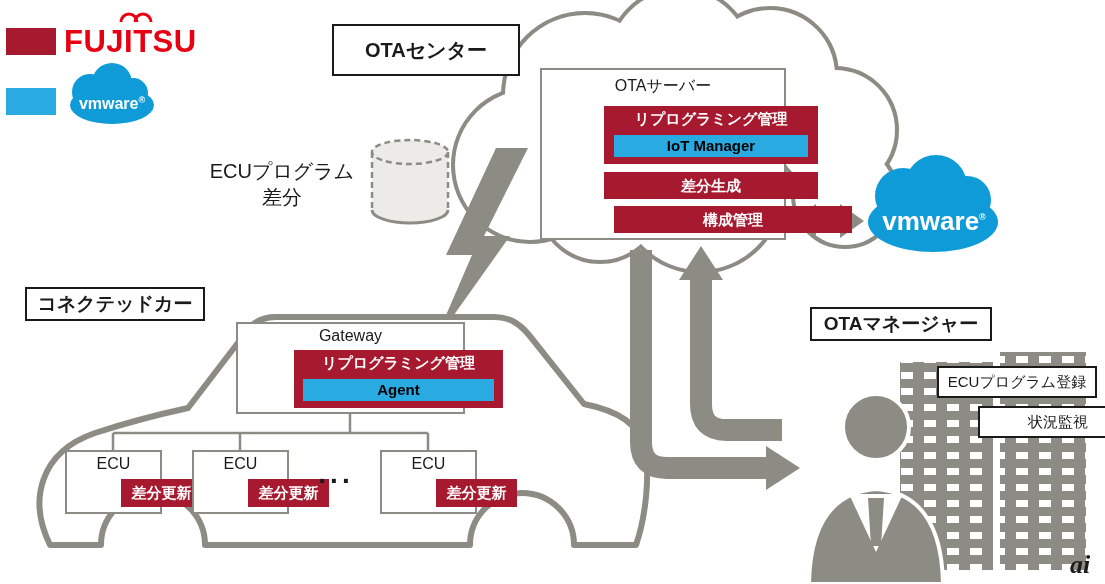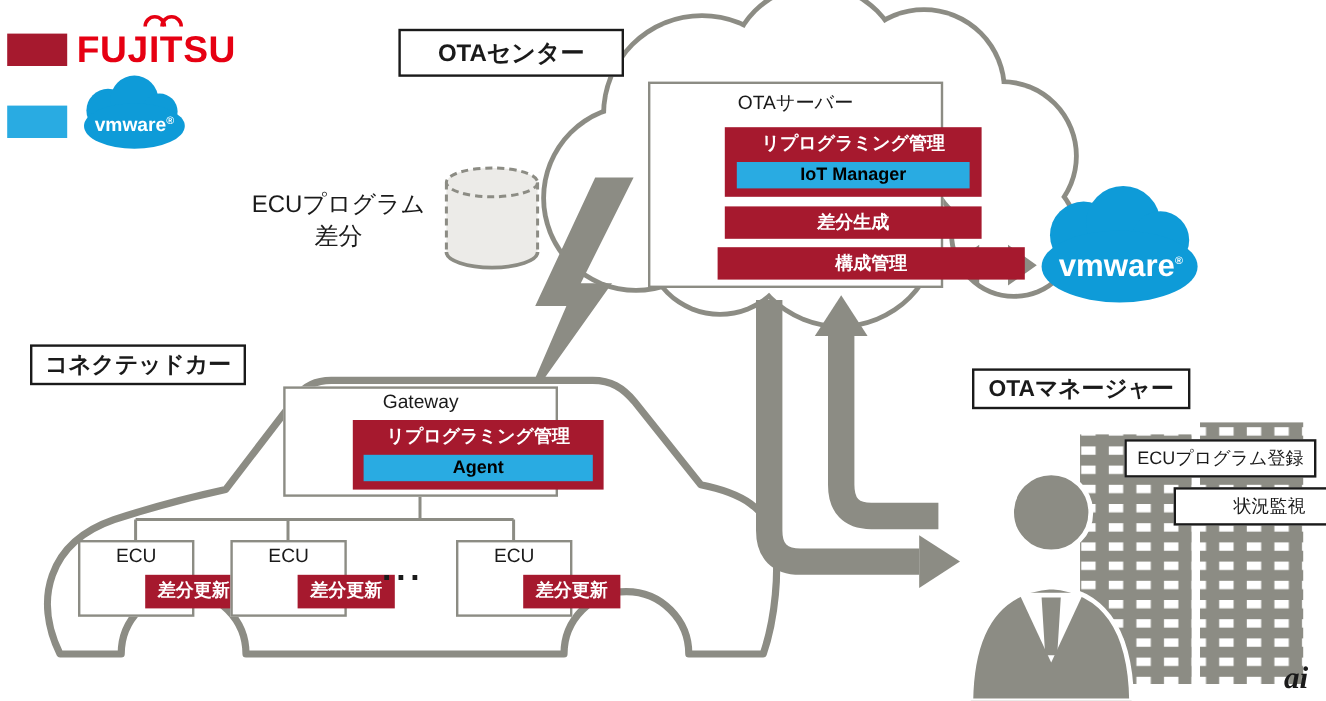--- a/index.html
+++ b/index.html
@@ -124,30 +124,30 @@
     </g>
   </svg>
 
   <div class="ovl" style="left:6px;top:28px;width:50px;height:27px;background:#A6192E;"></div>
   <div class="ovl" style="left:64px;top:24px;font-size:31px;font-weight:bold;color:#E60012;letter-spacing:0.5px;">FUJITSU</div>
   <div class="ovl" style="left:6px;top:88px;width:50px;height:27px;background:#29ABE2;"></div>
   <div class="ovl" style="left:70px;top:95px;width:84px;text-align:center;color:#fff;font-weight:bold;font-size:16px;">
     <span>vmware</span><span class="sup">®</span>
   </div>
 
-  <div class="ovl blackbox" style="left:332px;top:24px;width:188px;height:40px;font-size:20px;">OTAセンター</div>
+  <div class="ovl blackbox" style="left:332px;top:24px;width:188px;height:52px;font-size:20px;">OTAセンター</div>
 
   <div class="ovl graybox" style="left:540px;top:68px;width:246px;height:172px;">
     <div class="ttl" style="position:absolute;left:0;top:6px;width:100%;">OTAサーバー</div>
     <div class="redbar" style="position:absolute;left:14px;top:36px;width:214px;height:58px;">
       <div style="padding-top:4px;font-size:15px;">リプログラミング管理</div>
       <div class="bluebar" style="position:absolute;left:10px;top:29px;width:194px;height:22px;line-height:22px;font-size:15px;">IoT Manager</div>
     </div>
     <div class="redbar" style="position:absolute;left:14px;top:102px;width:214px;height:27px;line-height:27px;font-size:15px;">差分生成</div>
-    <div class="redbar" style="position:absolute;left:8px;top:136px;width:256px;height:27px;line-height:27px;font-size:15px;">構成管理</div>
+    <div class="redbar" style="position:absolute;left:24px;top:136px;width:238px;height:27px;line-height:27px;font-size:15px;">構成管理</div>
   </div>
 
   <div class="ovl" style="left:198px;top:158px;width:168px;text-align:center;font-size:20px;line-height:26px;">
     <div>ECUプログラム</div>
     <div>差分</div>
   </div>
 
   <div class="ovl" style="left:872px;top:206px;width:124px;text-align:center;color:#fff;font-weight:bold;font-size:26px;">
     <span>vmware</span><span class="sup">®</span>
   </div>

